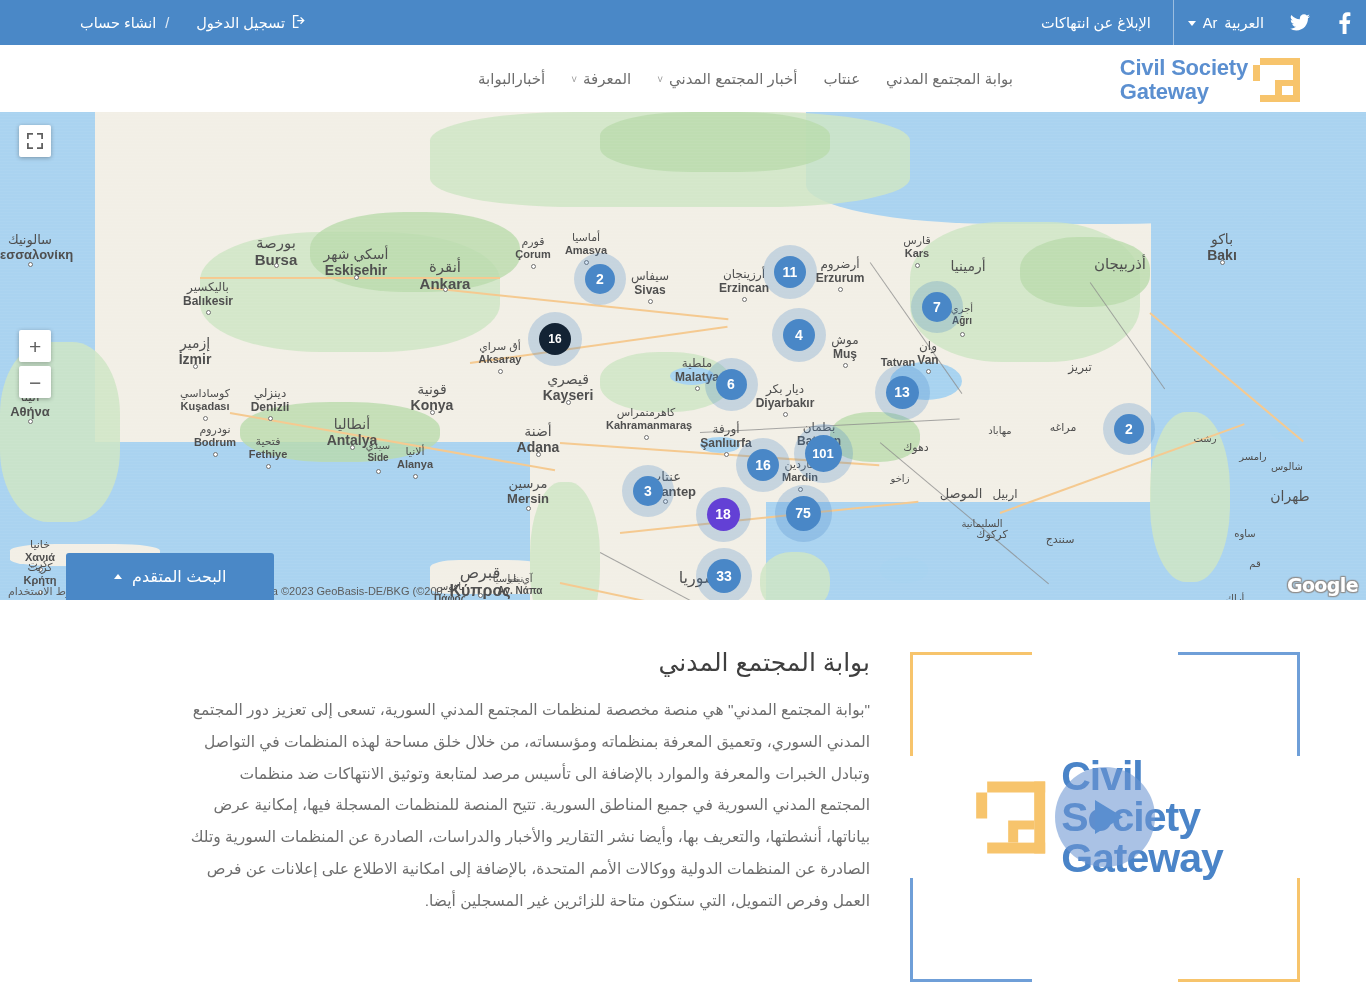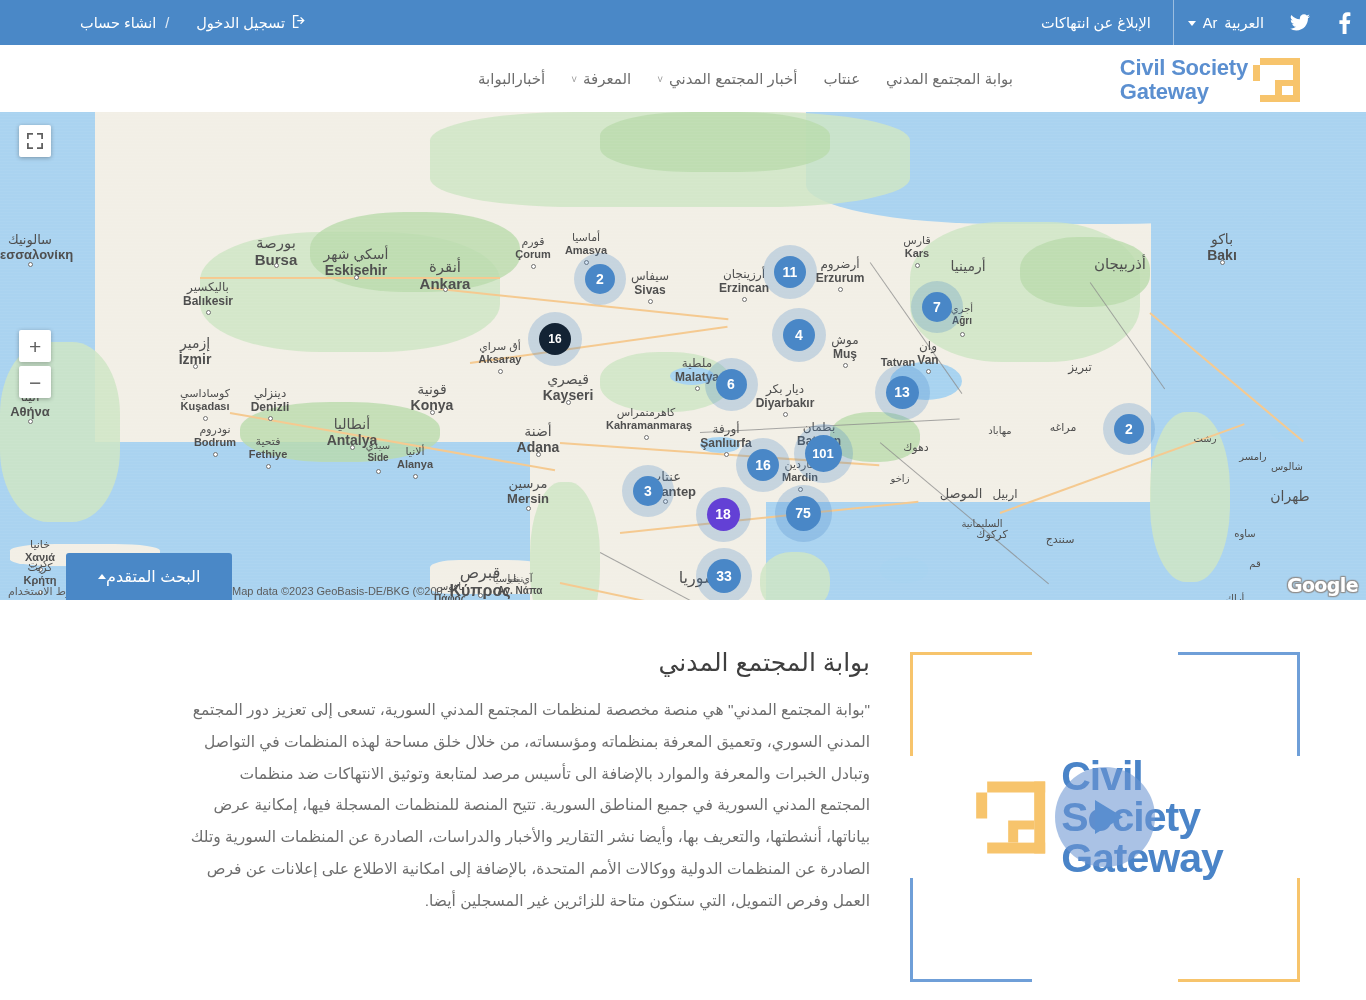--- a/index.html
+++ b/index.html
@@ -174,23 +174,23 @@
     width: 11px; height: 17px; border: 1.6px solid #555;
     border-radius: 6px; position: relative; flex: none;
   }
   .mouse-ico::after {
     content: ''; position: absolute; left: 50%; top: 2.5px;
     width: 1.6px; height: 4.5px; background: #555;
     transform: translateX(-50%);
   }
   .adv-search {
     position: absolute; bottom: 0; left: 66px;
-    background: #4a88c7; color: #fff; padding: 14px 32px;
+    background: #4a88c7; color: #fff; padding: 14px 48px;
     font-size: 16px; cursor: pointer; display: flex;
-    align-items: center; gap: 0; z-index: 30;
+    align-items: center; gap: 10px; z-index: 30;
     border-radius: 3px 3px 0 0;
   }
   .adv-search .up {
     width: 0; height: 0; border-left: 4.5px solid transparent;
     border-right: 4.5px solid transparent;
     border-bottom: 5px solid #ffffff; display: inline-block;
   }
   .gmaps-logo {
     position: absolute; bottom: 4px; right: 8px; z-index: 20;
     font-size: 19px; font-weight: 700; direction: ltr;

